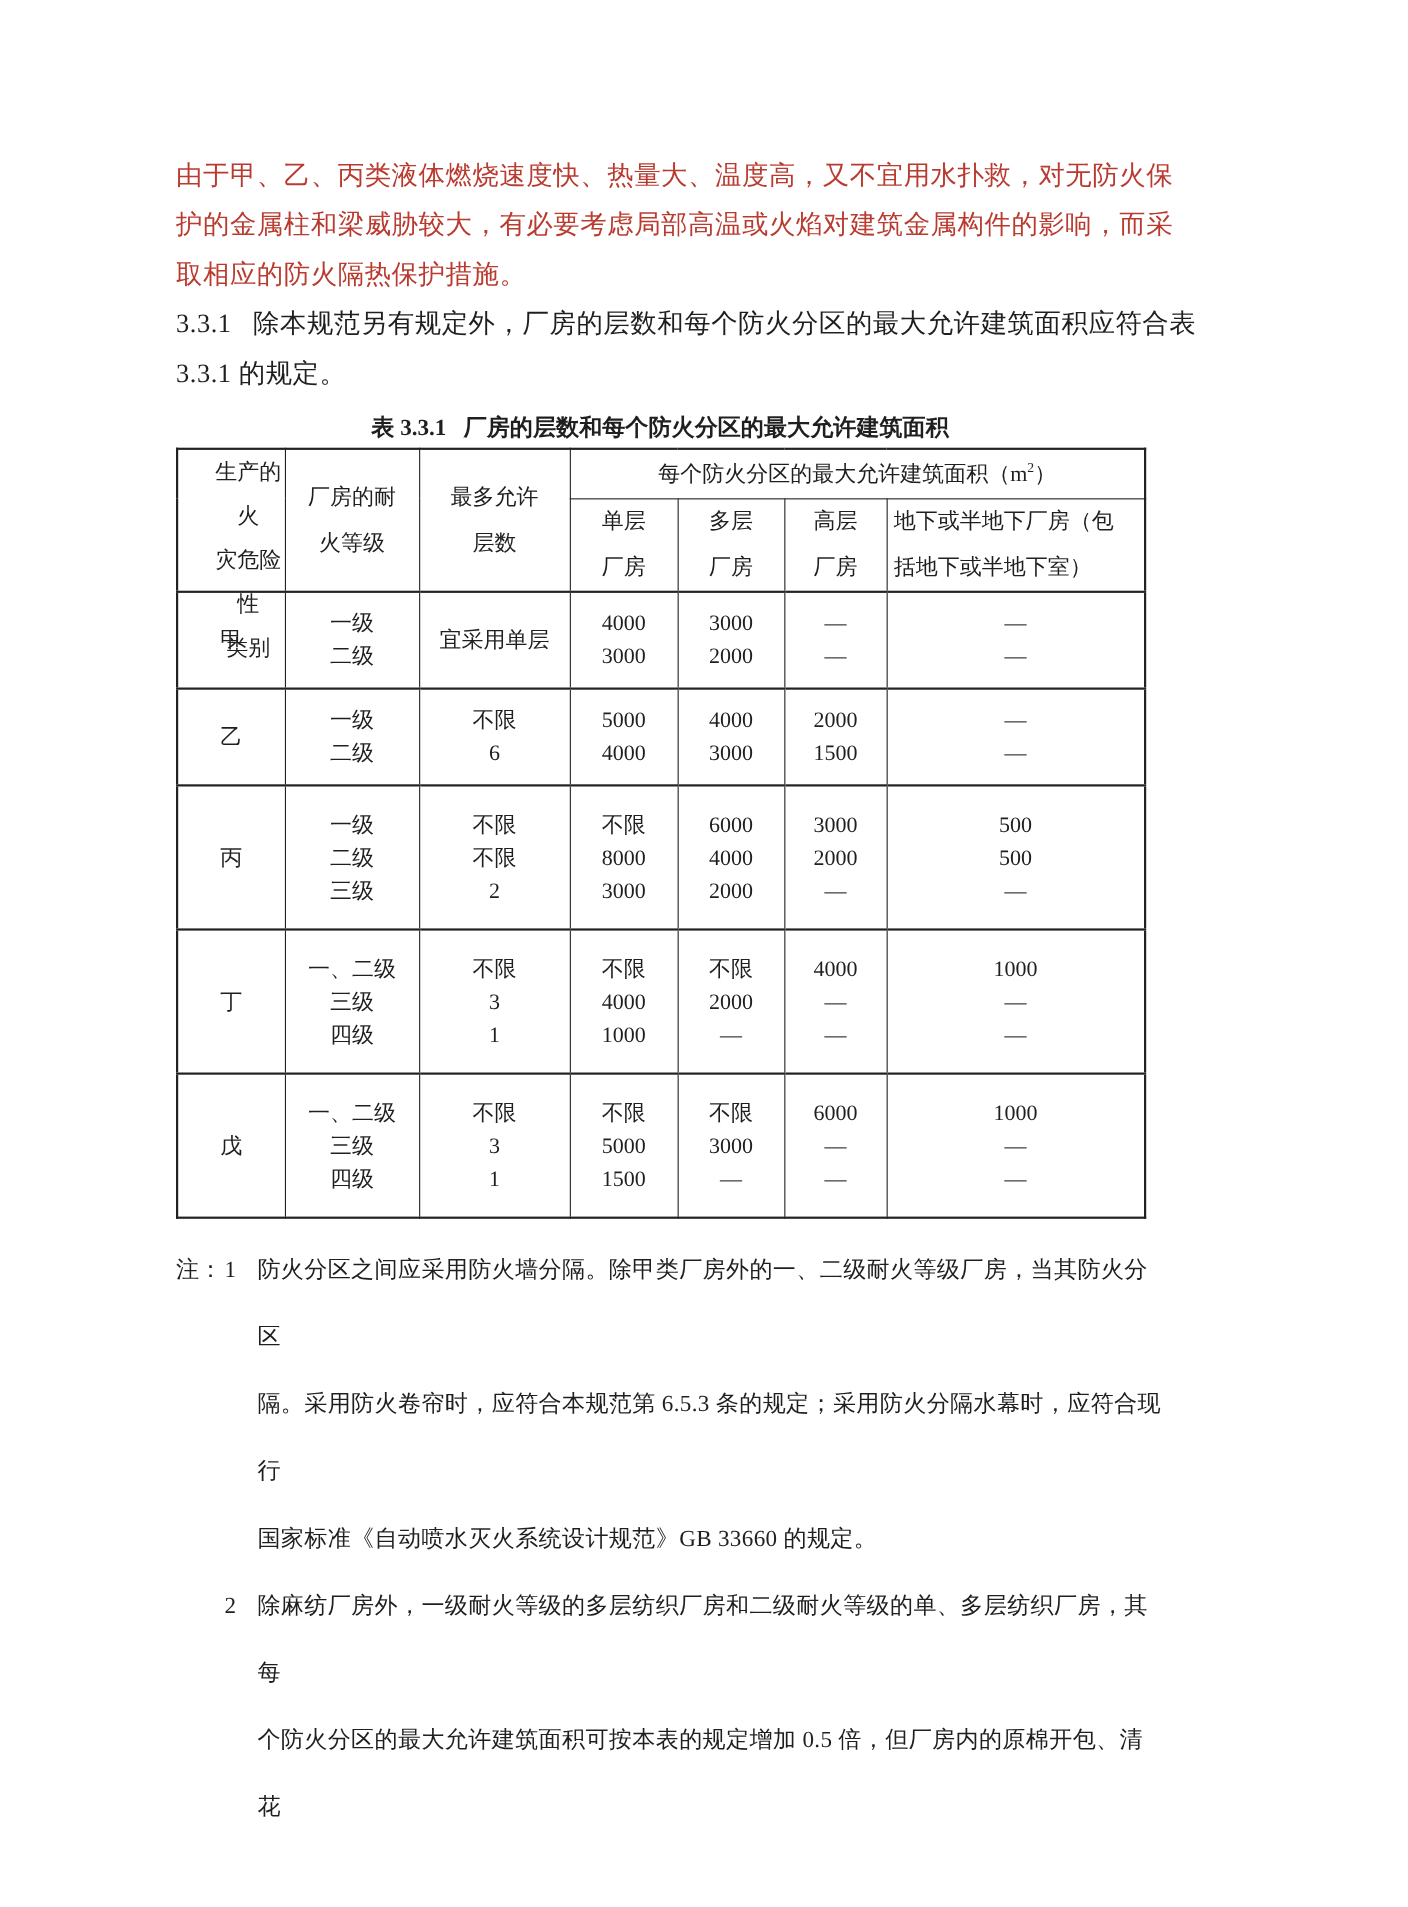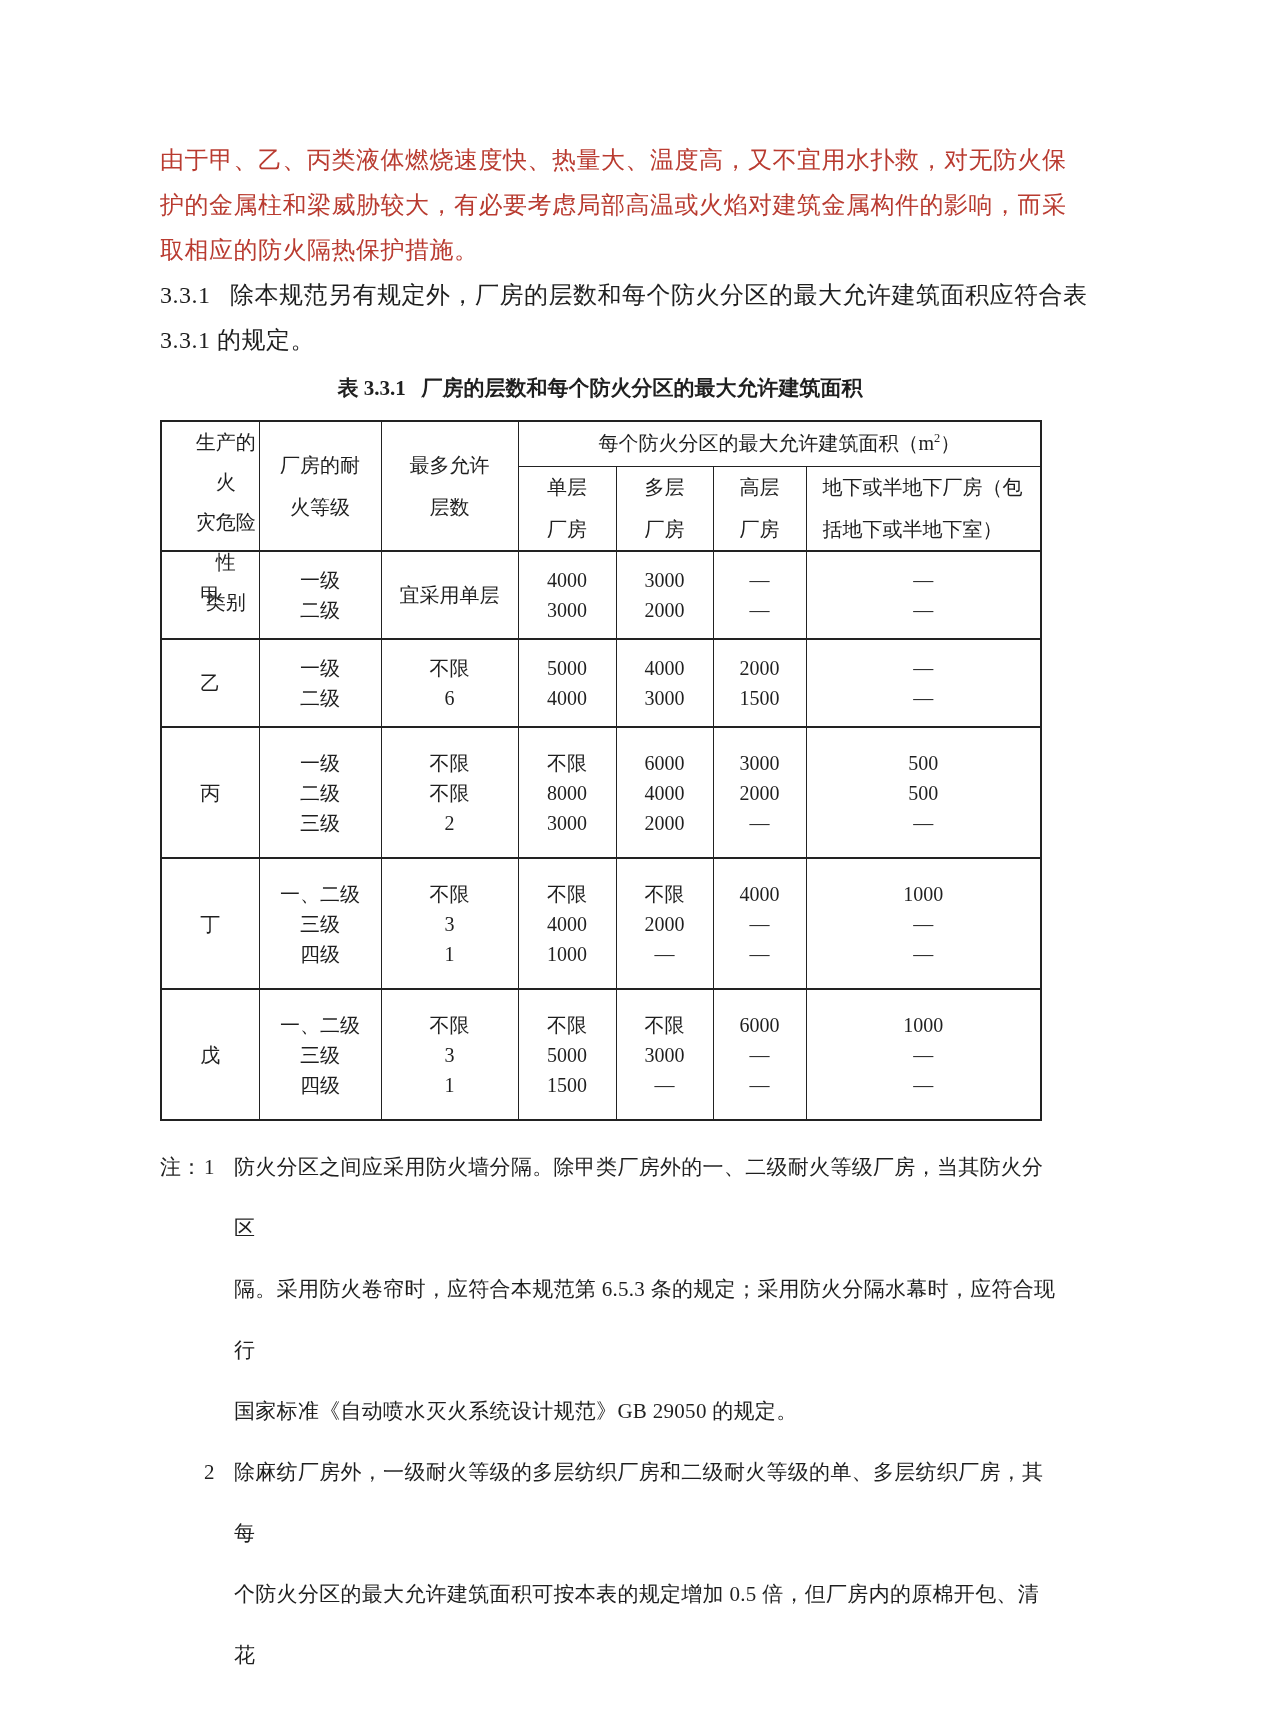--- a/index.html
+++ b/index.html
@@ -18,42 +18,42 @@
     font-size:24px; line-height:45px; white-space:pre-wrap;
     text-underline-offset:7px; text-decoration-thickness:1.5px;
     letter-spacing:0.5px;
   }
   
   .clause-line { font-size:24px; line-height:45px; white-space:pre-wrap; letter-spacing:0.5px; }
 
   
   .table-title {
     width:880px; text-align:center; font-weight:bold;
-    font-size:21px; line-height:30px; margin:10px 0 17px; white-space:pre-wrap;
+    font-size:21px; line-height:30px; margin:10px 0 4px; white-space:pre-wrap;
   }
 
   
   table.spec-table {
     width:880px; table-layout:fixed; border-collapse:collapse;
     font-size:20px;
   }
   table.spec-table, .spec-table th, .spec-table td { border:1px solid #222; }
   table.spec-table { border-width:2px; }
   .spec-table th { font-weight:normal; padding:0; vertical-align:middle; }
   .spec-table td { padding:0; vertical-align:middle; }
   .spec-table thead th { border-bottom-width:2px; }
   .spec-table thead .th-group { border-bottom-width:1px; height:45px; text-align:center; }
   .spec-table tbody td { border-top-width:2px; }
 
   .hstack3 { height:128px; display:flex; flex-direction:column; justify-content:space-around;margin-left:31px; }
   .hstack2 { height:128px; display:flex; flex-direction:column; justify-content:center; }
   .hstack2s { height:83px; display:flex; flex-direction:column; justify-content:center; }
   .h-line { line-height:40px; text-align:center; }
   .hstack2 .h-line, .hstack2s .h-line { line-height:42px; }
-  .th-underground .h-line { text-align:left; padding-left:16px; }
+  .th-underground .h-line { text-align:left; padding-left:6px; }
   sup { font-size:0.62em; }
 
   .stack { display:flex; flex-direction:column; justify-content:center; }
   .cell-line { line-height:30px; text-align:center; }
 
   
   .notes { width:898px; margin-top:16px; font-size:21px; }
   .note { display:grid; grid-template-columns:44px 30px 1fr; }
   .note-label, .note-num { line-height:61px; }
   .note-line { line-height:61px; white-space:pre-wrap; letter-spacing:0.3px; }
@@ -374,21 +374,21 @@
       </tbody>
   </table>
 
   <div class="notes">
     <div class="note">
       <span class="note-label">注：</span>
       <span class="note-num">1</span>
       <div class="note-text">
         <div class="note-line">防火分区之间应采用防火墙分隔。除甲类厂房外的一、二级耐火等级厂房，当其防火分区</div>
         <div class="note-line">隔。采用防火卷帘时，应符合本规范第 6.5.3 条的规定；采用防火分隔水幕时，应符合现行</div>
-        <div class="note-line">国家标准《自动喷水灭火系统设计规范》GB 29050 的规定。</div>
+        <div class="note-line">国家标准《自动喷水灭火系统设计规范》GB 33660 的规定。</div>
       </div>
     </div>
     <div class="note">
       <span class="note-label"></span>
       <span class="note-num">2</span>
       <div class="note-text">
         <div class="note-line">除麻纺厂房外，一级耐火等级的多层纺织厂房和二级耐火等级的单、多层纺织厂房，其每</div>
         <div class="note-line">个防火分区的最大允许建筑面积可按本表的规定增加 0.5 倍，但厂房内的原棉开包、清花</div>
 
       </div>

